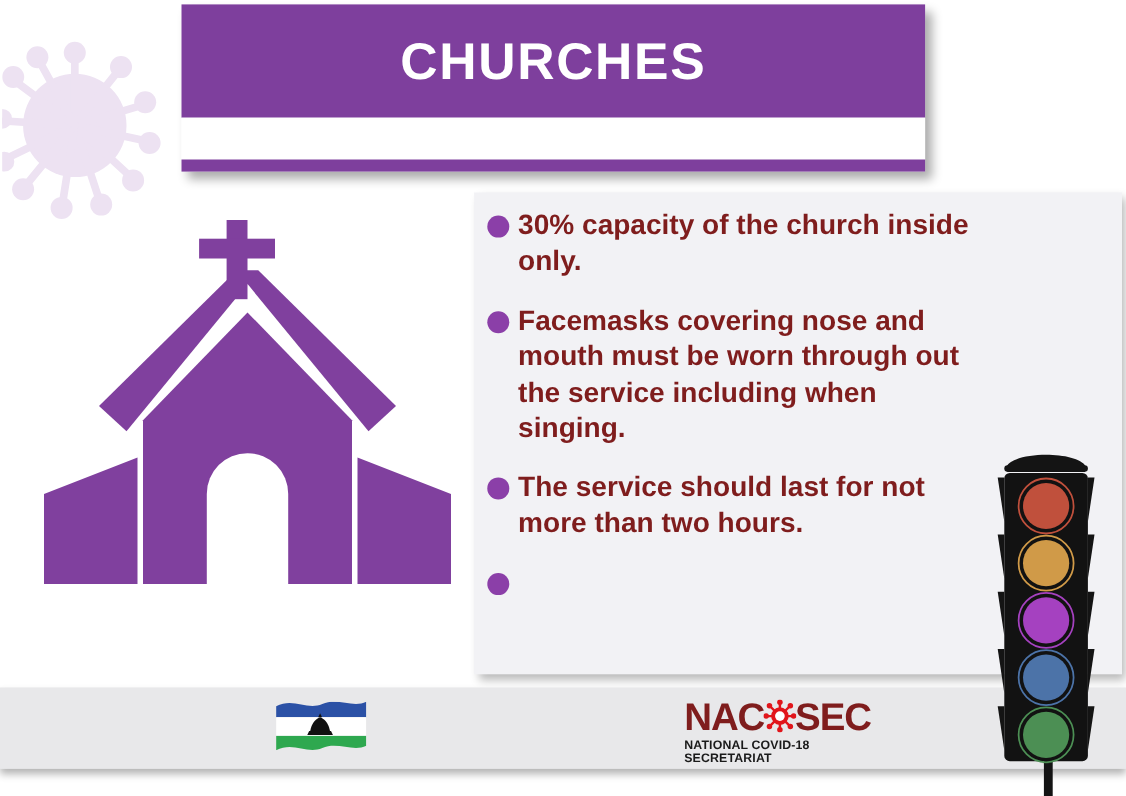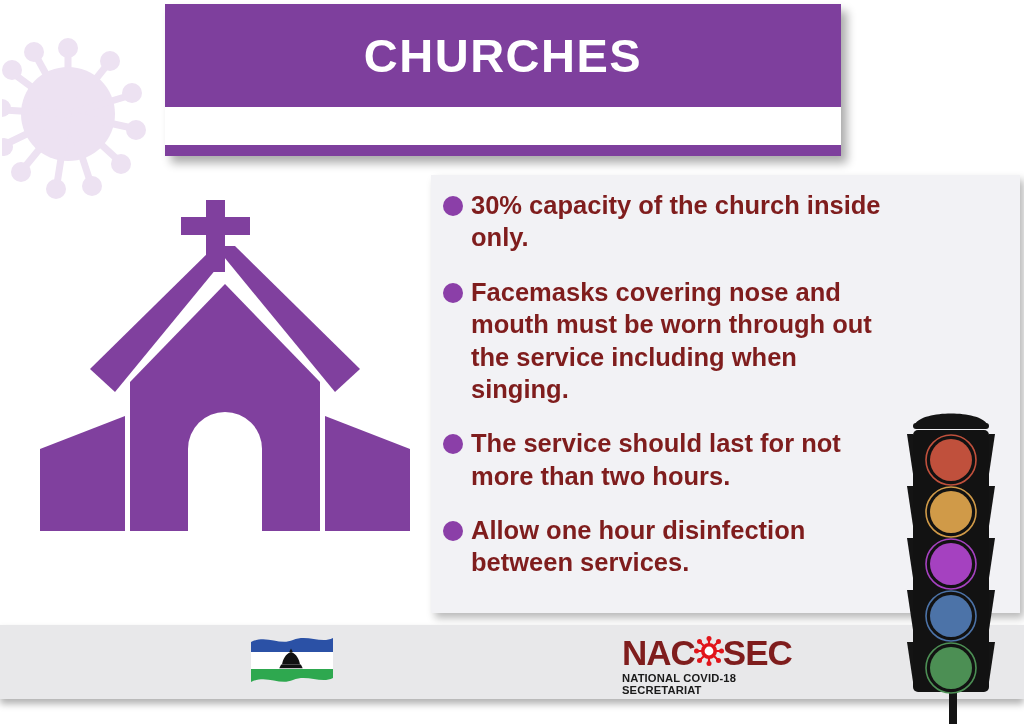--- a/index.html
+++ b/index.html
@@ -279,21 +279,20 @@
         <span class="bullet-text">Facemasks covering nose and mouth must be worn through out the service including when singing.</span>
       </div>
 
       <div class="bullet-item">
         <span class="bullet-dot"></span>
         <span class="bullet-text">The service should last for not more than two hours.</span>
       </div>
 
       <div class="bullet-item">
         <span class="bullet-dot"></span>
-        <span class="bullet-text">Allow one hour disinfection between services.</span>
       </div>
 
     </div>
   </div>
 
   <div class="footer">
     <div class="footer-logos">
 
       <div class="logo-flag">
         <svg viewBox="0 0 88 58" width="88" height="58" aria-hidden="true">

